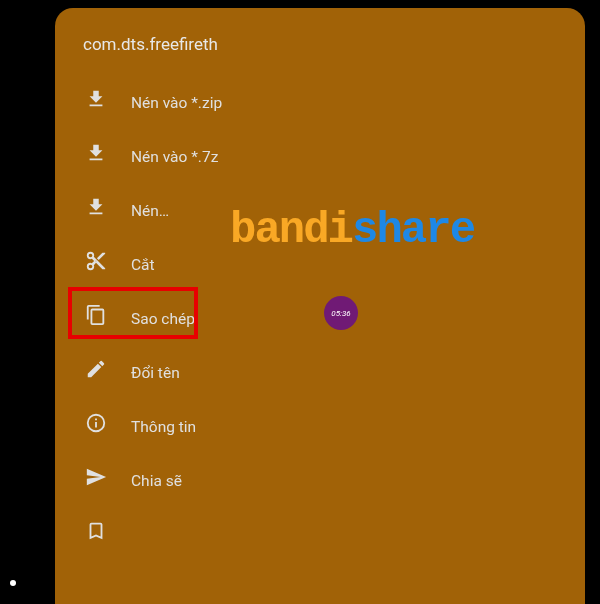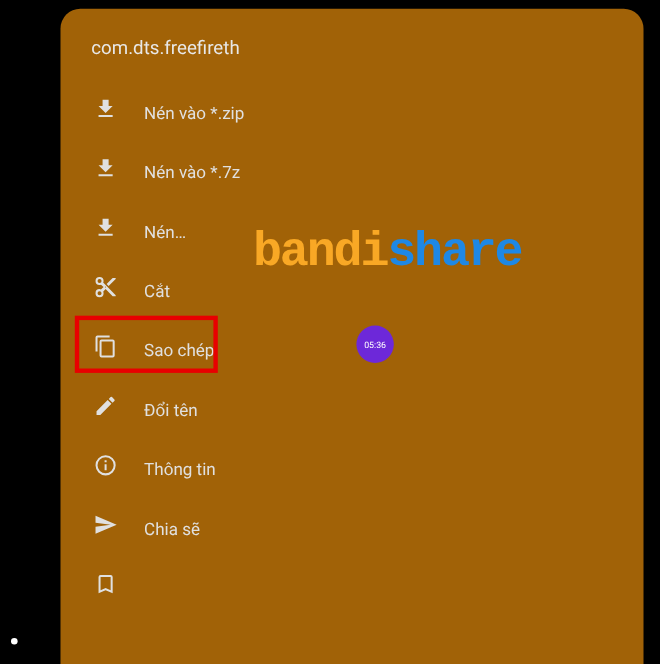--- a/index.html
+++ b/index.html
@@ -66,27 +66,28 @@
     }
     .wm-a { color: #f9a825; }
     .wm-b { color: #1e88e5; }
     .badge {
       position: absolute;
       left: 324px;
       top: 296px;
       width: 34px;
       height: 34px;
       border-radius: 50%;
-      background: #6d28d9;
+      background: #701a75;
       color: #fff;
       font-size: 8px;
       display: flex;
       align-items: center;
       justify-content: center;
       pointer-events: none;
+      font-style: italic;
     }
     .dot {
       position: absolute;
       left: 10px;
       top: 580px;
       width: 6px;
       height: 6px;
       border-radius: 50%;
       background: #fff;
     }

